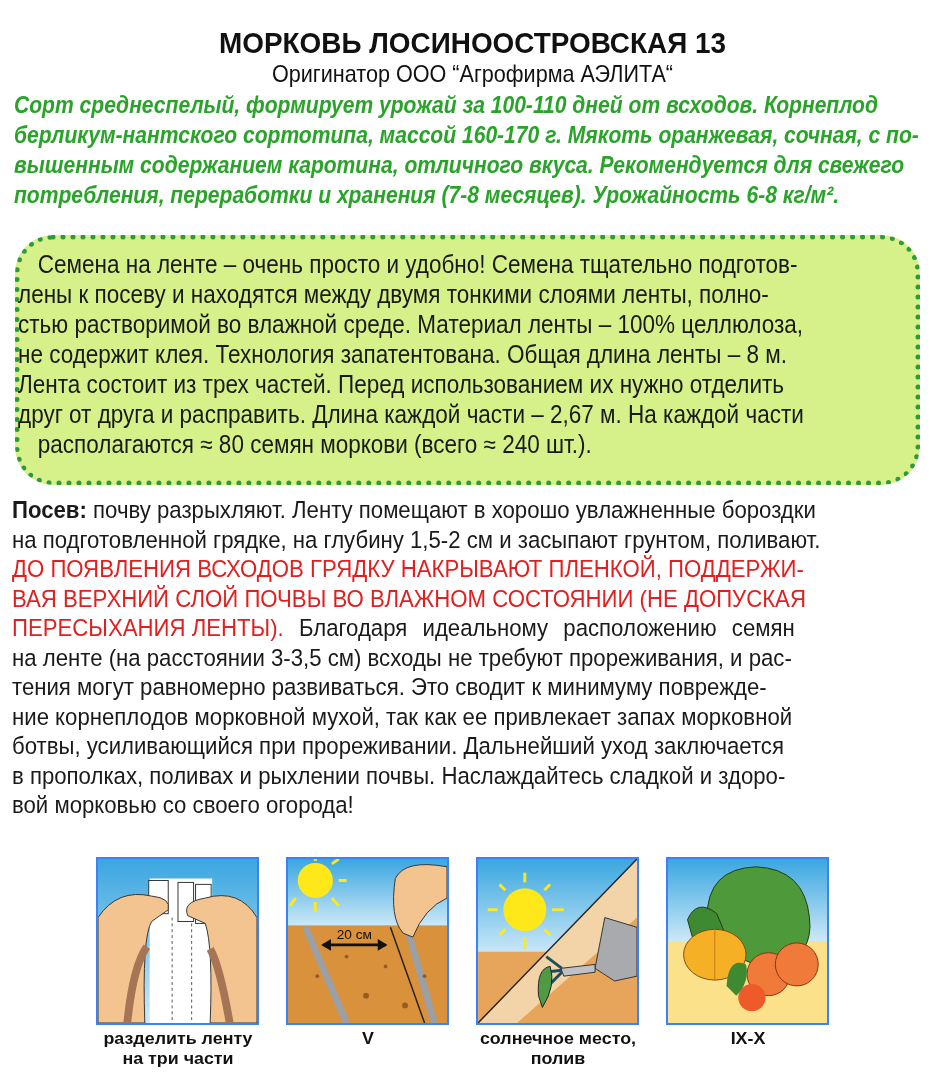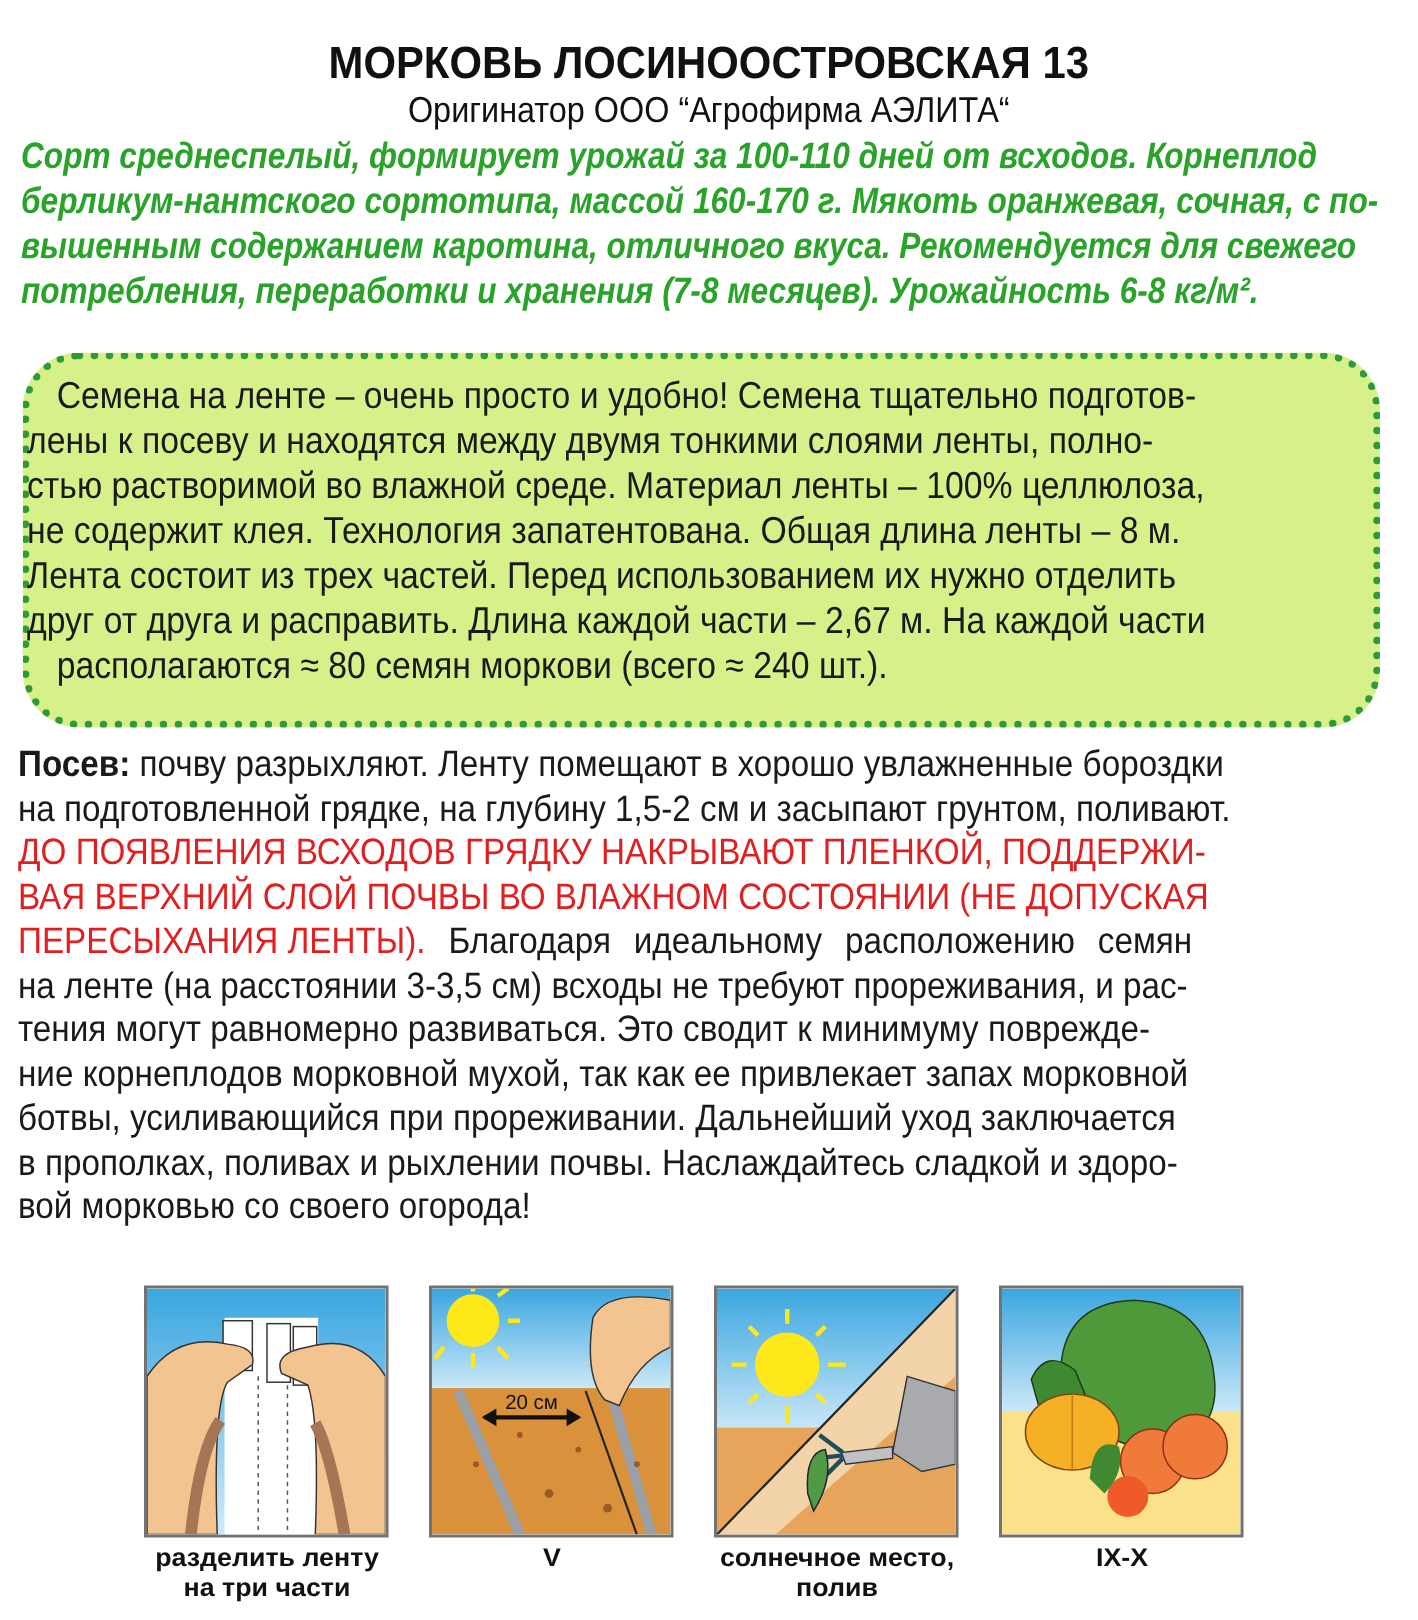--- a/index.html
+++ b/index.html
@@ -39,21 +39,21 @@
     }
     .info-text .line { display:block; white-space:nowrap; }
     .sowing {
       position:absolute; left:12px; top:495px; font-size:24.5px; line-height:29.5px; color:#1a1a1a;
       transform:scaleX(0.905); transform-origin:left top;
     }
     .sowing .line { display:block; white-space:nowrap; }
     .sowing .bold { font-weight:bold; }
     .sowing .red { color:#e02020; }
     .pictos { position:absolute; left:96px; top:857px; width:760px; height:220px; }
-    .picto { position:absolute; top:0; width:163px; height:168px; border:2px solid #737373; box-sizing:border-box; overflow:hidden; }
+    .picto { position:absolute; top:0; width:163px; height:168px; border:2px solid #3b82f6; box-sizing:border-box; overflow:hidden; }
     .picto svg { display:block; width:100%; height:100%; }
     .caption {
       position:absolute; top:172px; width:200px; text-align:center;
       font-weight:bold; font-size:17px; line-height:20px; color:#111;
       transform:scaleX(1.05);
     }
   </style>
 </head>
 <body>
 

